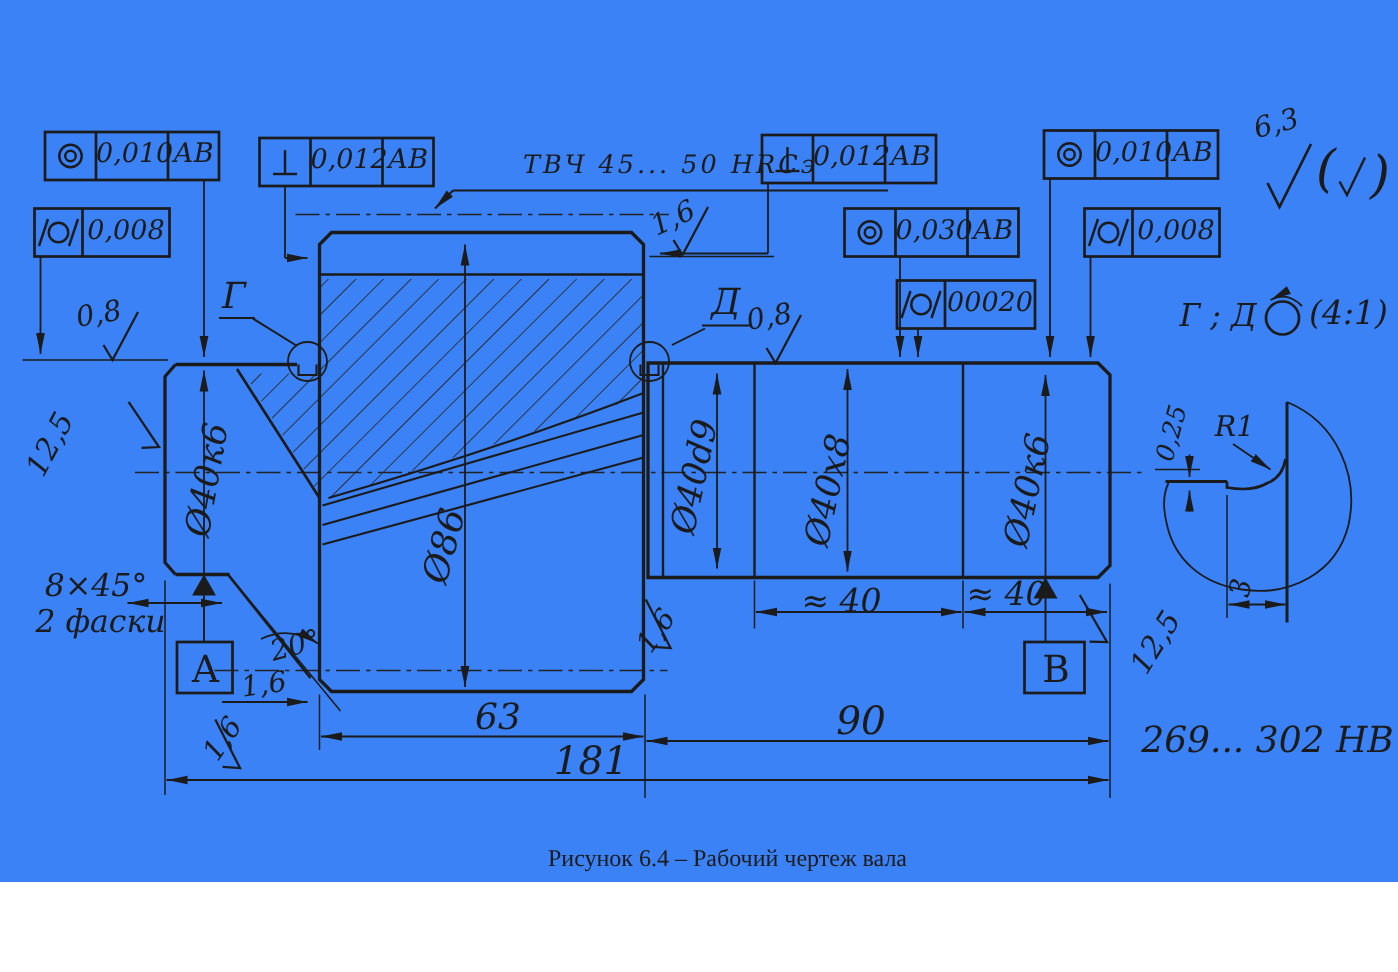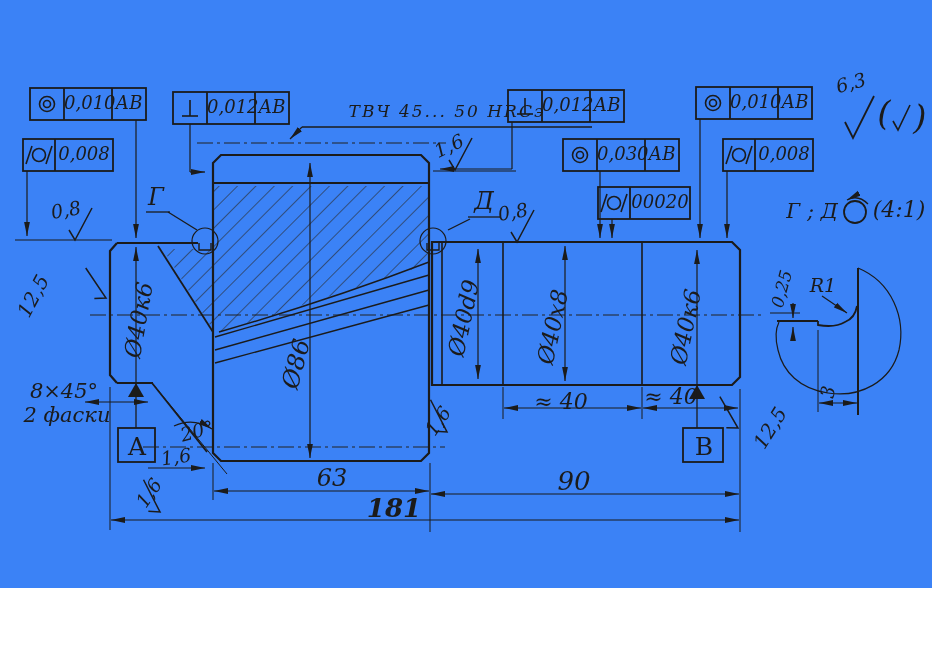--- a/index.html
+++ b/index.html
@@ -254,37 +254,38 @@
 <div class="fv" style="left:542px;top:96px;width:48px;">0,012</div>
 <div class="fv" style="left:590px;top:96px;width:34px;">АВ</div>
 <div class="fv" style="left:597px;top:145px;width:48px;">0,030</div>
 <div class="fv" style="left:645px;top:145px;width:34px;">АВ</div>
 <div class="fv" style="left:630px;top:193px;width:60px;">00020</div>
 <div class="fv" style="left:730px;top:93px;width:48px;">0,010</div>
 <div class="fv" style="left:778px;top:93px;width:34px;">АВ</div>
 <div class="fv" style="left:755px;top:145px;width:58px;">0,008</div>
 
 <div class="lbl" style="left:447px;top:111px;font-size:17px;letter-spacing:2px;">ТВЧ 45... 50 HRCэ</div>
+<div class="lbl" style="left:845px;top:493px;font-size:24px;">269... 302 НВ</div>
 <div class="lbl" style="left:64px;top:391px;font-size:21px;">8×45°</div>
 <div class="lbl" style="left:67px;top:415px;font-size:21px;">2 фаски</div>
 <div class="lbl" style="left:851px;top:83px;font-size:19px;transform:translate(-50%,-50%) rotate(-15deg);">6,3</div>
 <div class="lbl" style="left:884px;top:113px;font-size:34px;">(</div>
 <div class="lbl" style="left:920px;top:117px;font-size:34px;">)</div>
 <div class="lbl" style="left:812px;top:211px;font-size:21px;">Г ; Д</div>
 <div class="lbl" style="left:899px;top:210px;font-size:22px;">(4:1)</div>
 
 <div class="lbl" style="left:139px;top:320px;font-size:23px;transform:translate(-50%,-50%) rotate(-80deg);">Ø40к6</div>
 <div class="lbl" style="left:296px;top:364px;font-size:24px;transform:translate(-50%,-50%) rotate(-75deg);">Ø86</div>
 <div class="lbl" style="left:464px;top:318px;font-size:23px;transform:translate(-50%,-50%) rotate(-78deg);">Ø40d9</div>
 <div class="lbl" style="left:553px;top:327px;font-size:23px;transform:translate(-50%,-50%) rotate(-78deg);">Ø40x8</div>
 <div class="lbl" style="left:686px;top:327px;font-size:23px;transform:translate(-50%,-50%) rotate(-78deg);">Ø40к6</div>
 
 <div class="lbl" style="left:332px;top:478px;font-size:24px;">63</div>
 <div class="lbl" style="left:574px;top:481px;font-size:26px;">90</div>
-<div class="lbl" style="left:394px;top:508px;font-size:26px;font-weight:bold;">181</div>
+<div class="lbl" style="left:394px;top:508px;font-size:26px;">181</div>
 <div class="lbl" style="left:561px;top:402px;font-size:22px;">≈ 40</div>
 <div class="lbl" style="left:671px;top:397px;font-size:22px;">≈ 40</div>
 <div class="lbl" style="left:197px;top:431px;font-size:19px;transform:translate(-50%,-50%) rotate(-15deg);">20°</div>
 
 <div class="lbl upright" style="left:137px;top:446px;font-size:25px;">А</div>
 <div class="lbl upright" style="left:704px;top:446px;font-size:25px;">В</div>
 
 <div class="lbl" style="left:156px;top:197px;font-size:24px;">Г</div>
 <div class="lbl" style="left:484px;top:201px;font-size:24px;">Д</div>
 
@@ -294,14 +295,15 @@
 <div class="lbl" style="left:176px;top:457px;font-size:19px;transform:translate(-50%,-50%) rotate(-8deg);">1,6</div>
 <div class="lbl" style="left:149px;top:493px;font-size:19px;transform:translate(-50%,-50%) rotate(-55deg);">1,6</div>
 <div class="lbl" style="left:438px;top:421px;font-size:19px;transform:translate(-50%,-50%) rotate(-55deg);">1,6</div>
 <div class="lbl" style="left:33px;top:296px;font-size:20px;transform:translate(-50%,-50%) rotate(-62deg);">12,5</div>
 <div class="lbl" style="left:770px;top:428px;font-size:20px;transform:translate(-50%,-50%) rotate(-58deg);">12,5</div>
 
 <div class="lbl" style="left:782px;top:289px;font-size:17px;transform:translate(-50%,-50%) rotate(-75deg);">0,25</div>
 <div class="lbl" style="left:823px;top:285px;font-size:19px;">R1</div>
 <div class="lbl" style="left:828px;top:392px;font-size:19px;transform:translate(-50%,-50%) rotate(-80deg);">3</div>
 
+<div class="lbl caption" style="left:485px;top:573px;">Рисунок 6.4 – Рабочий чертеж вала</div>
 
 </div>
 
 </body></html>

